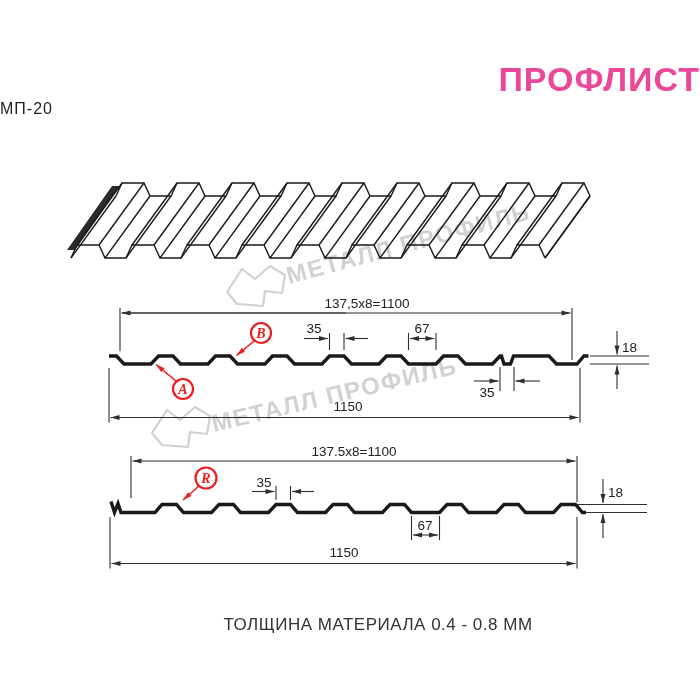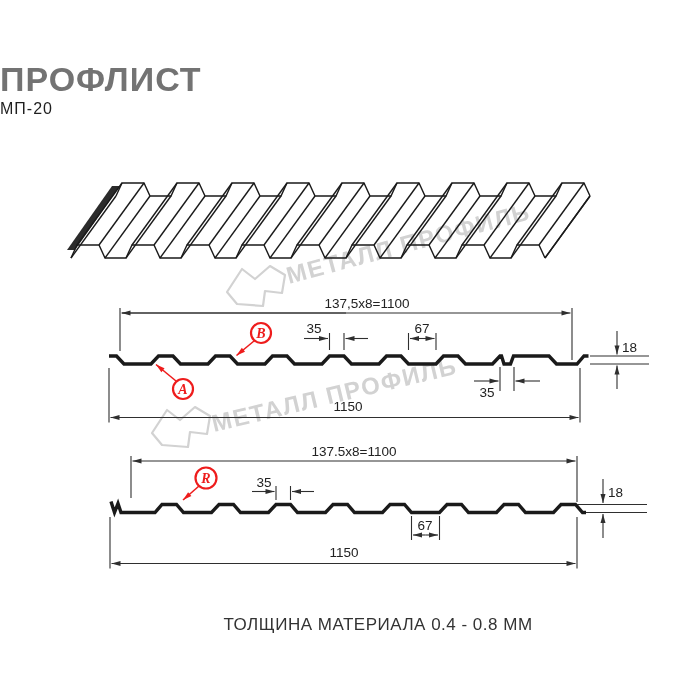--- a/index.html
+++ b/index.html
@@ -1,22 +1,22 @@
 <!DOCTYPE html>
 <html style="--line: #1a1a1a; --dim: #2f2f2f; --accent: #ee1c1c; --wm: #d2d2d2; --ink: #222222;"><head>
 <meta charset="utf-8">
 <style>
   :root{
     --line:#1a1a1a; --dim:#2f2f2f; --accent:#ee1c1c; --wm:#d2d2d2; --ink:#222222;
   }
   html,body{margin:0;padding:0;background:#fff;}
   .page{position:relative;width:700px;height:700px;background:#ffffff;overflow:hidden;
         font-family:"Liberation Sans", sans-serif;}
-  .title{position:absolute;top:60px;left:0;width:700px;text-align:left;
-         font-size:34px;font-weight:bold;letter-spacing:1px;color:#737373;}
+  .title{position:absolute;top:60px;left:0;width:700px;text-align:right;
+         font-size:34px;font-weight:bold;letter-spacing:1px;color:#ec4899;}
   .subtitle{position:absolute;top:100px;left:0;width:700px;text-align:left;
          font-size:16px;font-weight:500;letter-spacing:1px;color:#1f1f1f;}
   .footer{position:absolute;top:615px;left:0;width:700px;text-align:center;
          font-size:17px;font-weight:500;letter-spacing:.5px;color:#333;padding-left:28px;}
   svg text{font-family:"Liberation Sans", sans-serif;}
   .profile{fill:none;stroke:var(--line);stroke-width:3.4;stroke-linejoin:miter;}
   .edge3d{fill:none;stroke:var(--line);stroke-width:1.4;stroke-linejoin:miter;}
   .endstrip{fill:#2b2b2b;stroke:none;}
   .dimline{stroke:var(--dim);stroke-width:1.1;fill:none;}
   .dim-text{font-size:13.5px;fill:var(--ink);}

